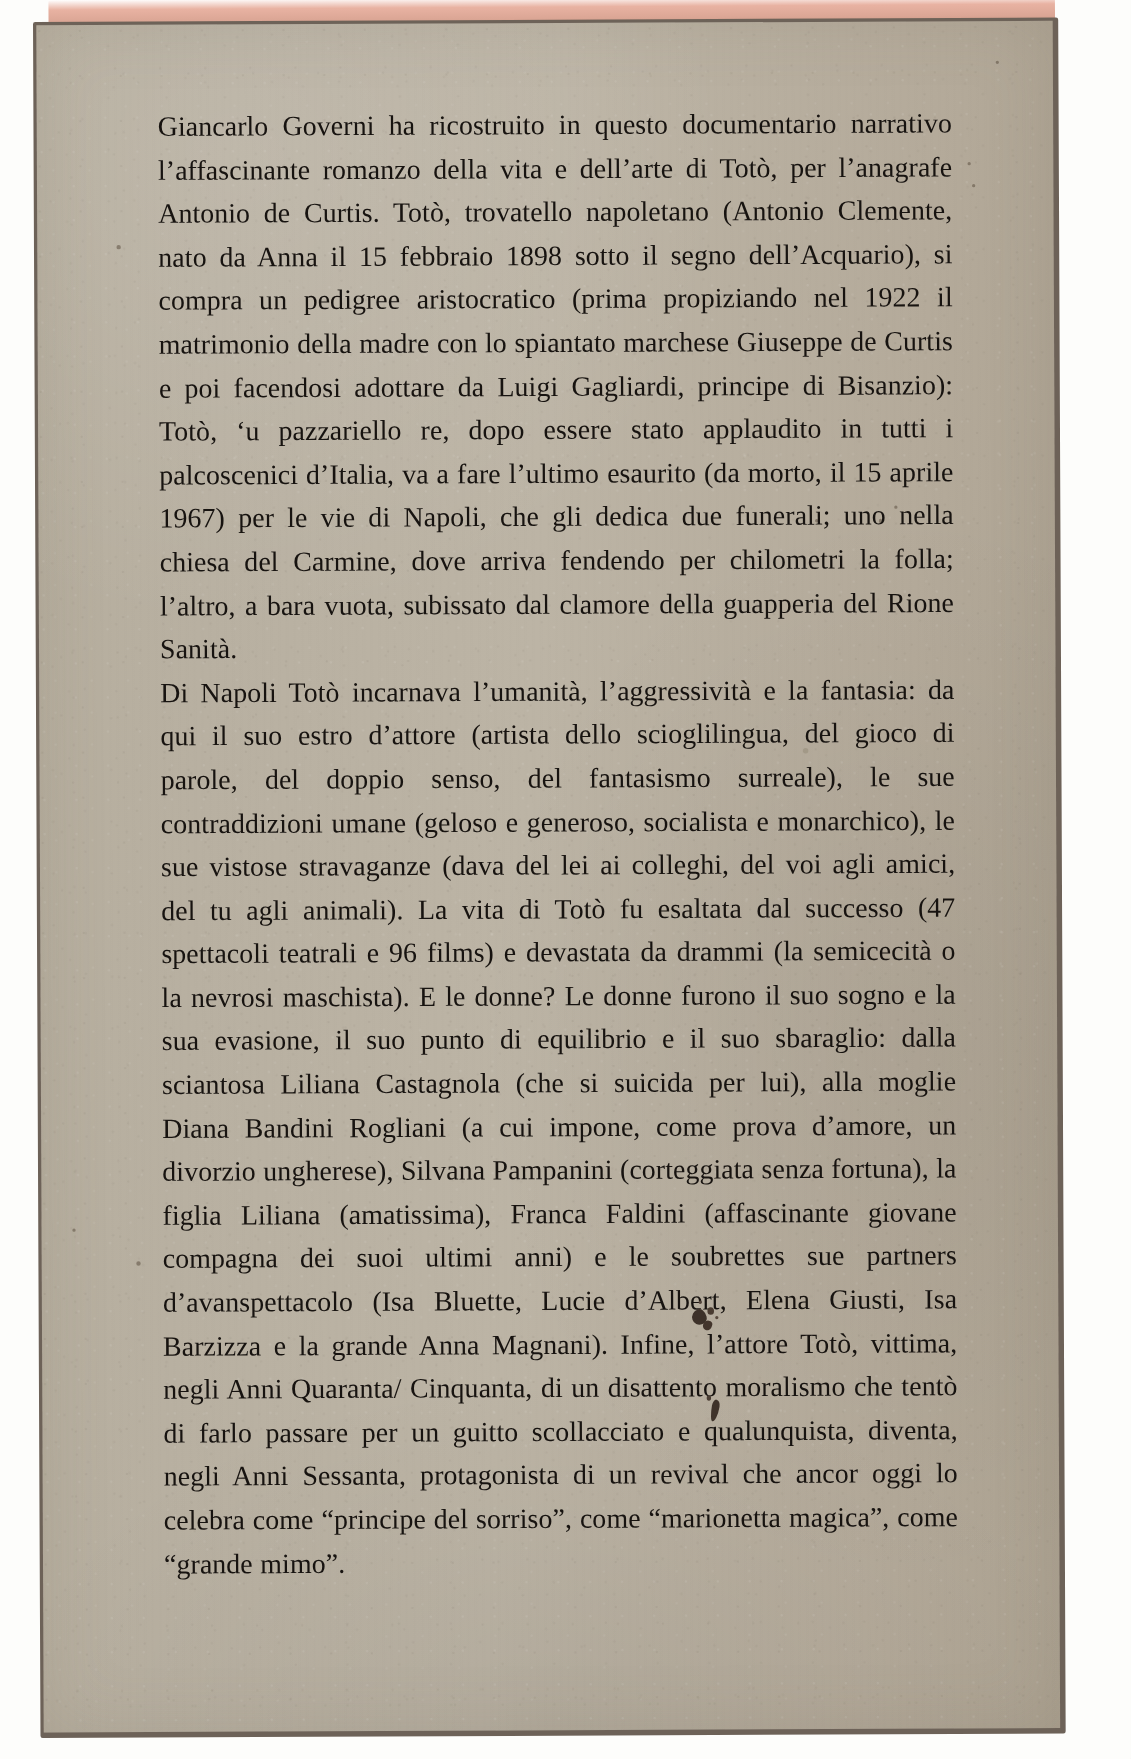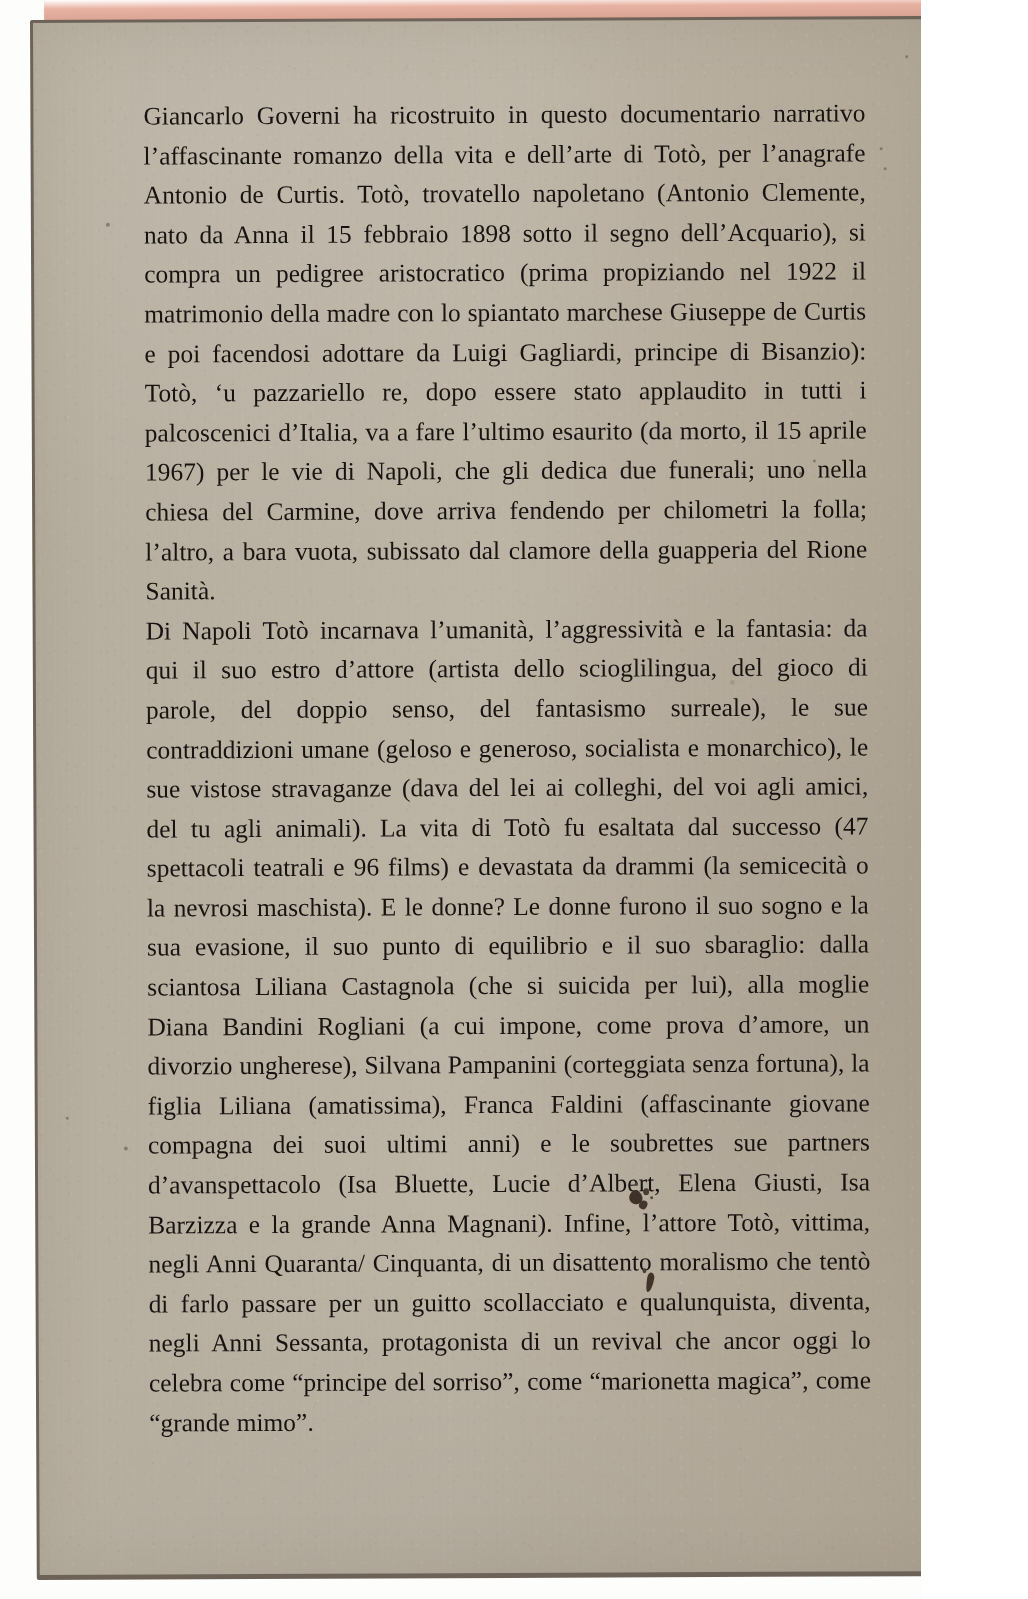--- a/index.html
+++ b/index.html
@@ -10,21 +10,21 @@
   body {
     width: 1028px;
     height: 1599px;
     overflow: hidden;
     font-family: "Liberation Serif", "DejaVu Serif", serif;
   }
 
   
   #scene {
     position: relative;
-    width: 921px;
+    width: 1028px;
     height: 1599px;
     background: #fdfdfb;
     overflow: hidden;
   }
 
   
   #pink-strip {
     position: absolute;
     left: 44px;
     top: 0px;

